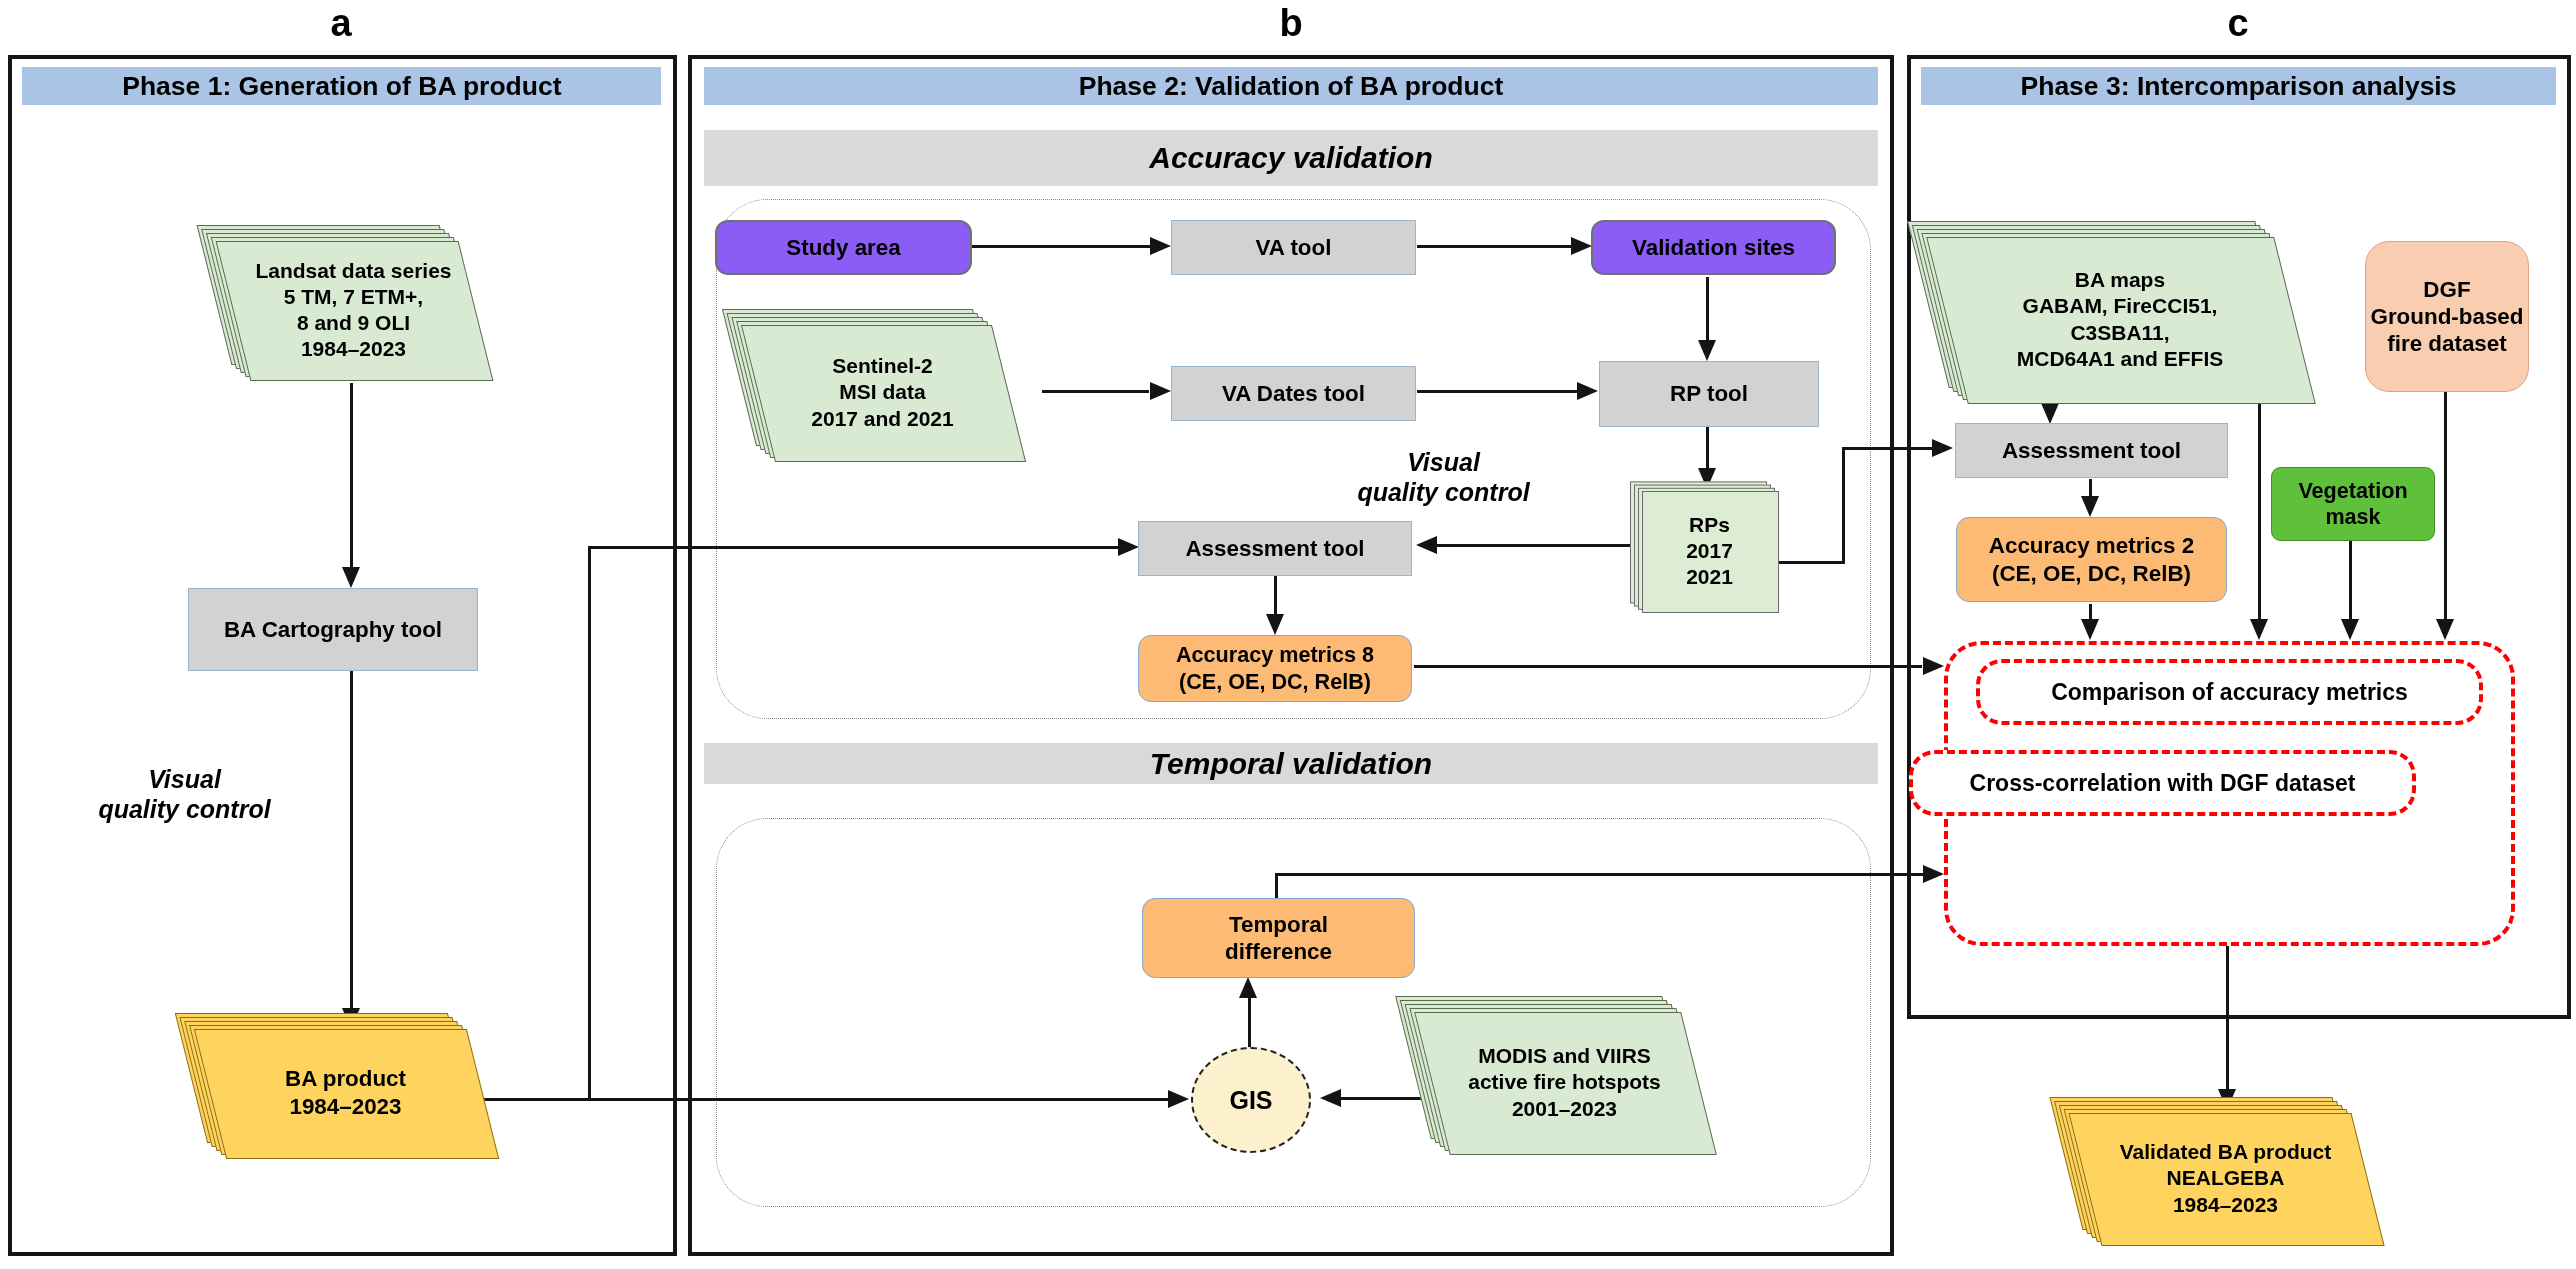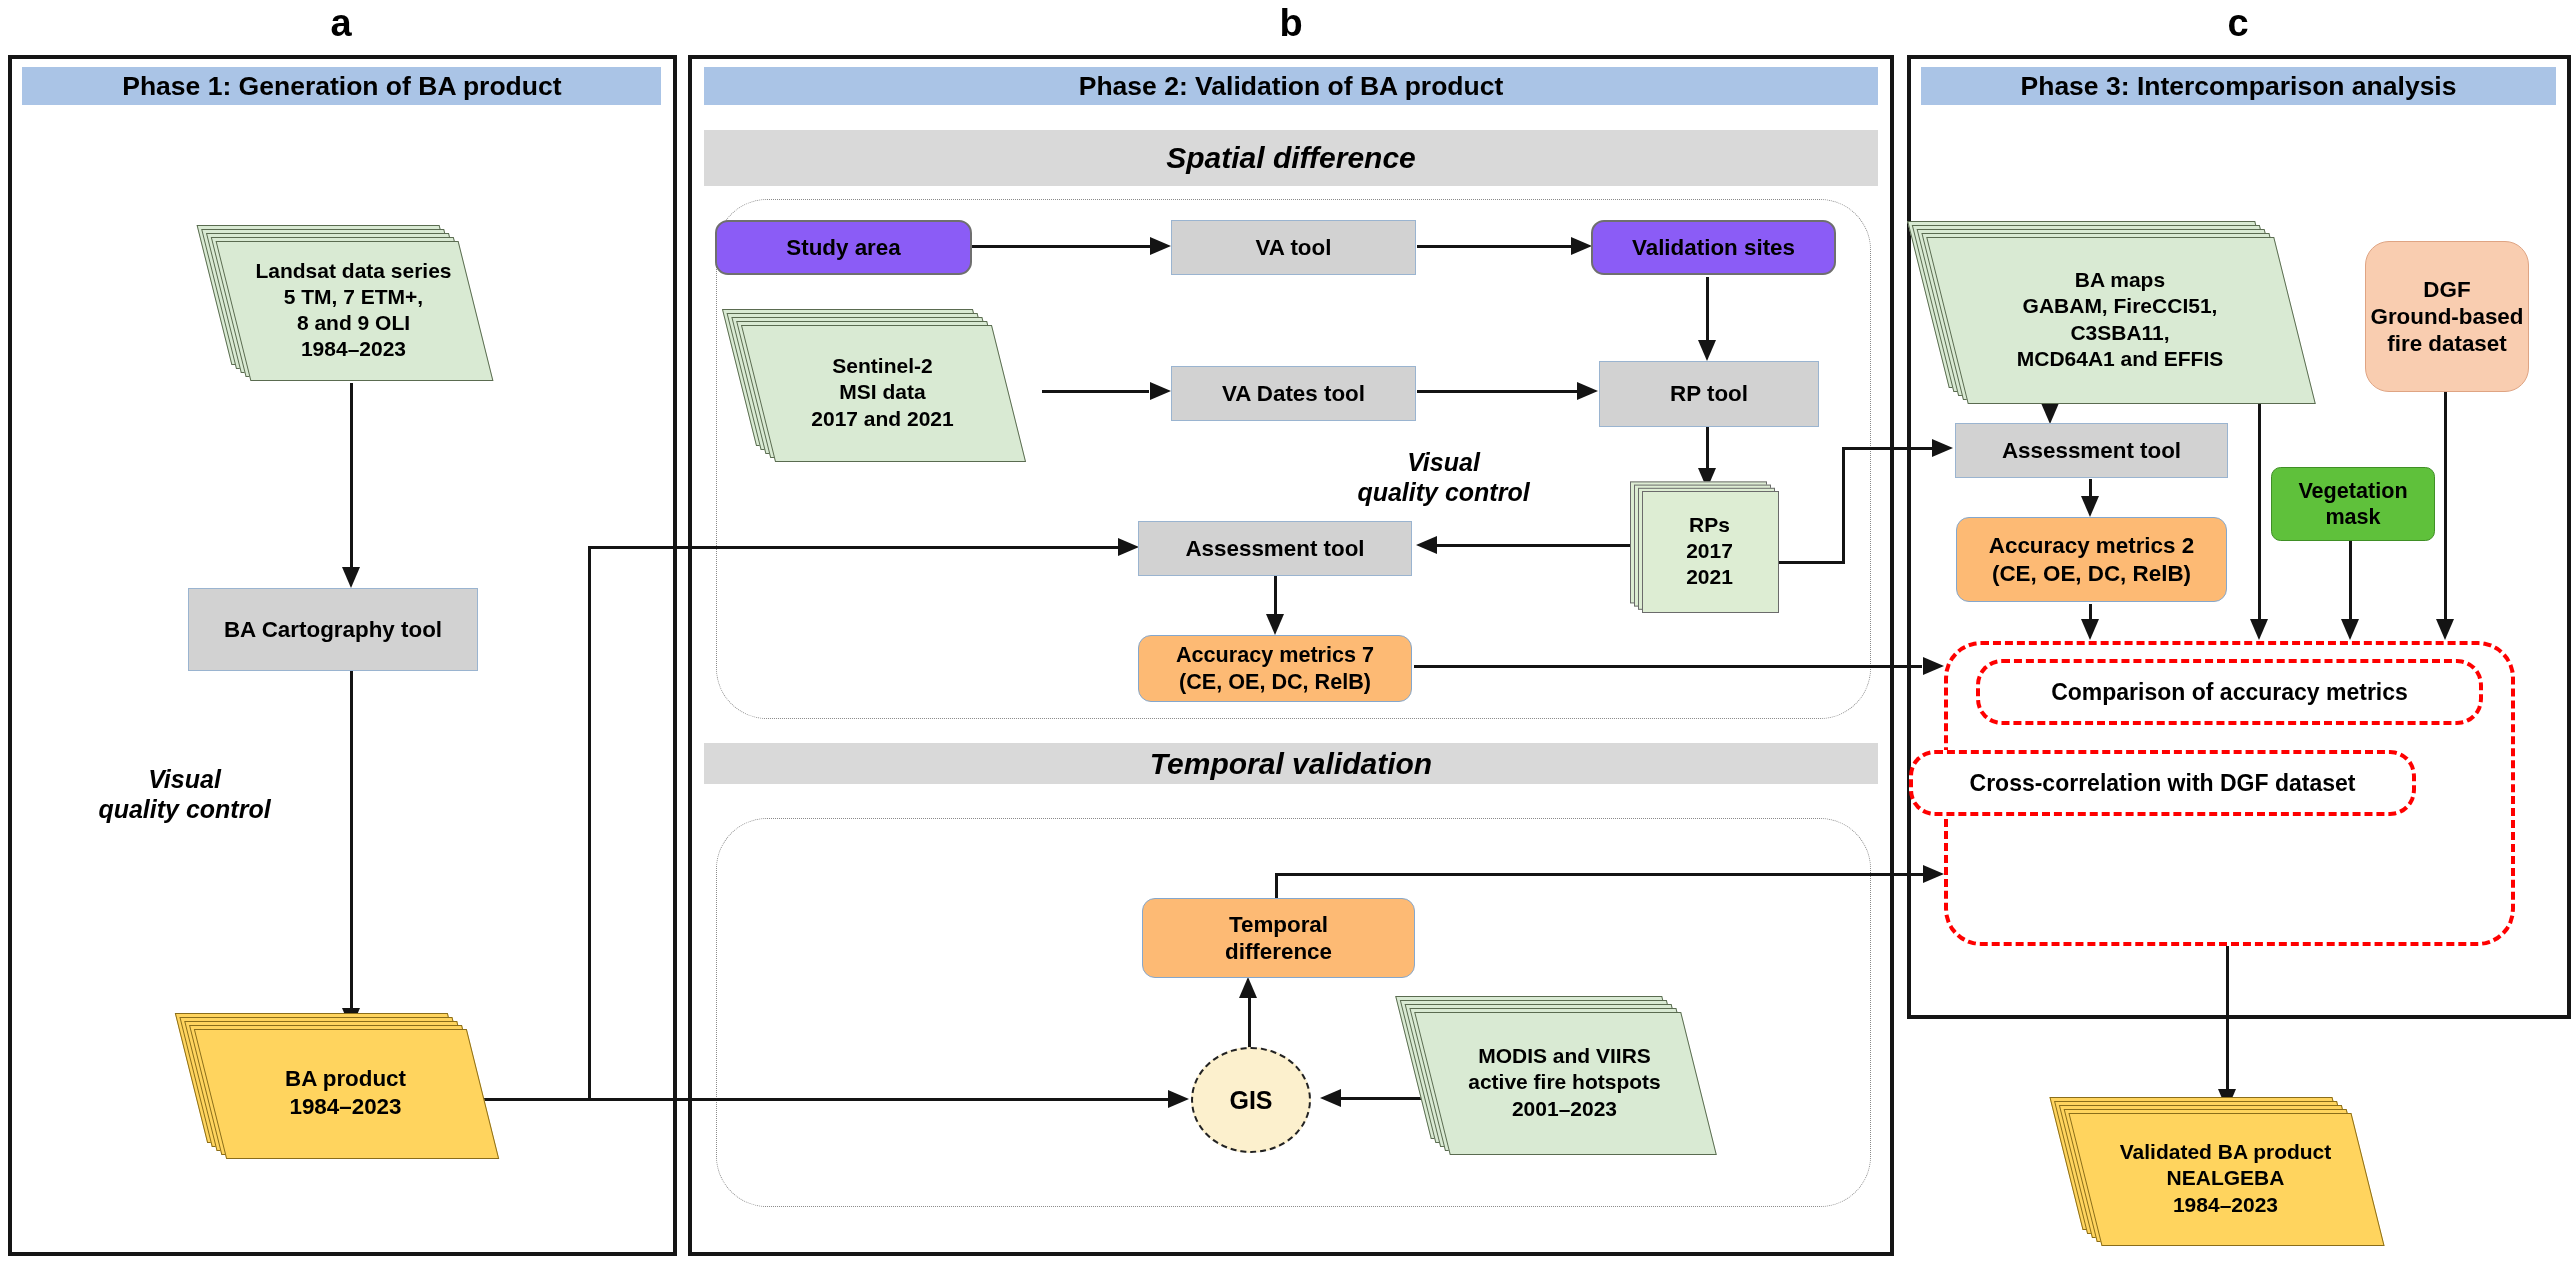--- a/index.html
+++ b/index.html
@@ -45,21 +45,21 @@
   <div class="abs figlab" style="left:2214px;top:1.6px;width:48px;">c</div>
 
   <div class="abs panel" style="left:8px;top:55px;width:669px;height:1201px;"></div>
   <div class="abs panel" style="left:688px;top:55px;width:1206px;height:1201px;"></div>
   <div class="abs panel" style="left:1907px;top:55px;width:664px;height:964px;"></div>
 
   <div class="abs hdr" style="left:22.4px;top:67px;width:639px;height:38px;">Phase 1: Generation of BA product</div>
   <div class="abs hdr" style="left:704px;top:67px;width:1174px;height:38px;">Phase 2: Validation of BA product</div>
   <div class="abs hdr" style="left:1921px;top:67px;width:635px;height:38px;">Phase 3: Intercomparison analysis</div>
 
-  <div class="abs bar" style="left:704px;top:130px;width:1174px;height:56px;">Spatial difference</div>
+  <div class="abs bar" style="left:704px;top:130px;width:1174px;height:56px;">Accuracy validation</div>
   <div class="abs bar" style="left:704px;top:743px;width:1174px;height:41px;">Temporal validation</div>
 
   <div class="abs dotted" style="left:716px;top:199px;width:1155px;height:520px;"></div>
   <div class="abs dotted" style="left:716px;top:818px;width:1155px;height:389px;"></div>
 
   <div class="abs vl" style="left:350px;top:383px;height:184px;"></div>
   <div class="abs ad" style="left:342px;top:567px;"></div>
 
   <div class="abs vl" style="left:350px;top:671px;height:338px;"></div>
   <div class="abs ad" style="left:342px;top:1008px;"></div>
@@ -178,21 +178,21 @@
     <div class="sheet rsheet" style="transform:translate(-8px,-6.4px);"></div>
     <div class="sheet rsheet" style="transform:translate(-4px,-3.2px);"></div>
     <div class="sheet rsheet"></div>
     <div class="stxt ml">RPs
 2017
 2021</div>
   </div>
 
   <div class="abs node gray" style="left:1138px;top:521px;width:274px;height:55px;">Assessment tool</div>
 
-  <div class="abs node blue ml" style="left:1138px;top:635px;width:274px;height:67px;font-size:21.6px;">Accuracy metrics 7
+  <div class="abs node blue ml" style="left:1138px;top:635px;width:274px;height:67px;font-size:21.6px;">Accuracy metrics 8
 (CE, OE, DC, RelB)</div>
 
   <div class="abs node blue ml" style="left:1142px;top:898px;width:273px;height:80px;">Temporal
 difference</div>
 
   <div class="abs node gis" style="left:1191px;top:1047px;width:120px;height:106px;">GIS</div>
 
   <div class="abs" style="left:1432px;top:1012px;width:265px;height:141px;">
     <div class="sheet gsheet" style="transform:translate(-19px,-16px) skewX(14deg);"></div>
     <div class="sheet gsheet" style="transform:translate(-14.4px,-12px) skewX(14deg);"></div>

